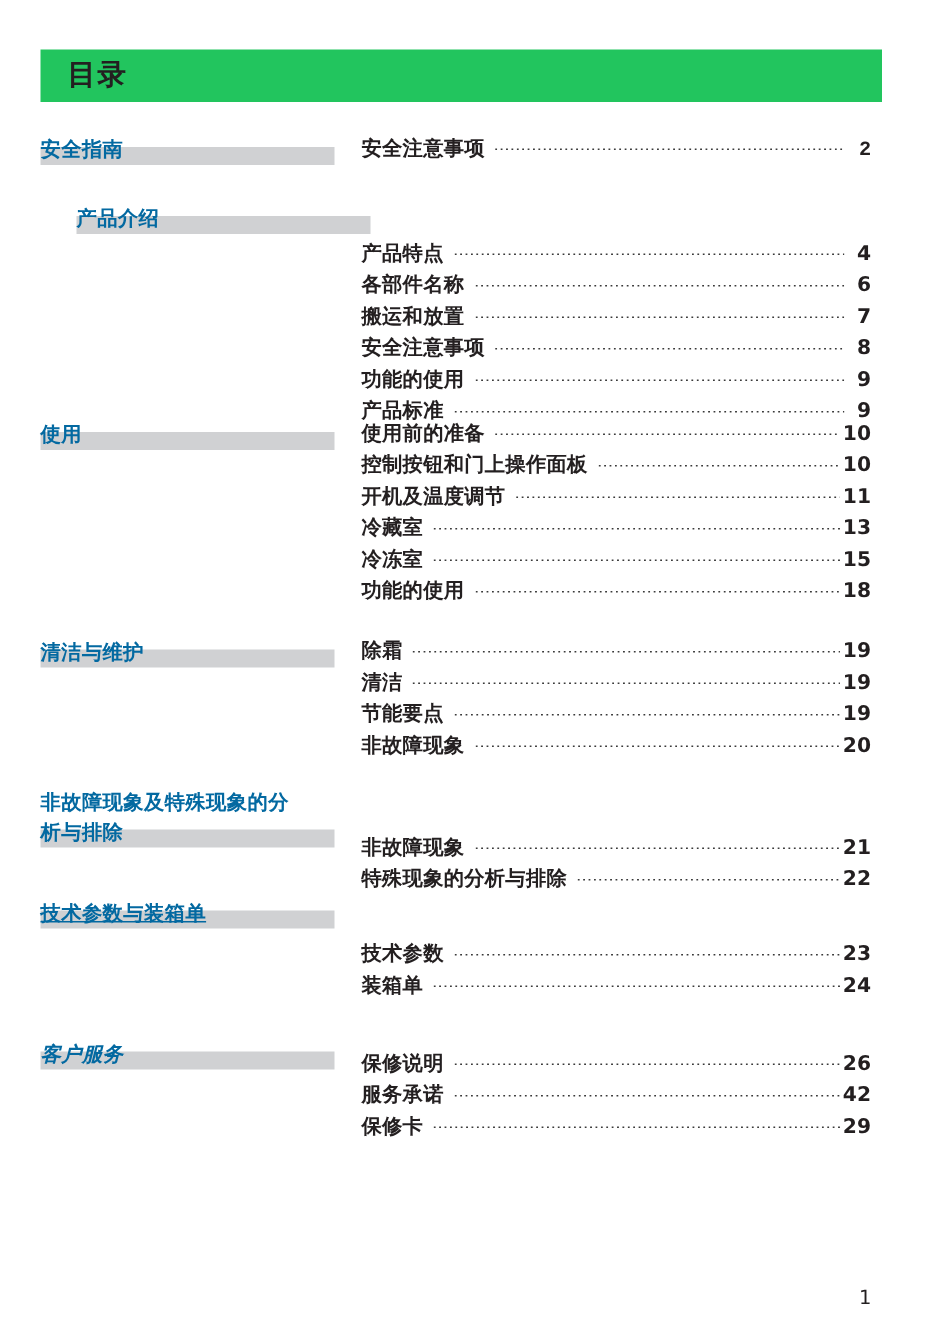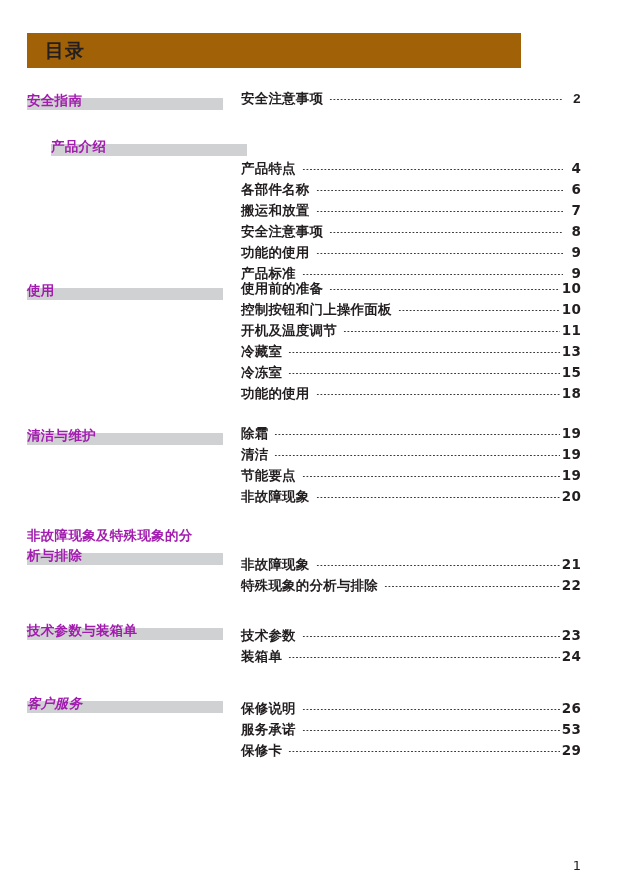--- a/index.html
+++ b/index.html
@@ -14,23 +14,23 @@
     color: #231f20;
     position: relative;
     overflow: hidden;
   }
 
   
   .toc-header {
     position: absolute;
     left: 27px;
     top: 33px;
-    width: 494px;
+    width: 561px;
     height: 35px;
-    background: #a16207;
+    background: #22c55e;
   }
   .toc-header-title {
     position: absolute;
     left: 18px;
     top: 5px;
     font-size: 19px;
     font-weight: 700;
     letter-spacing: 1px;
     color: #231f20;
     line-height: 25px;
@@ -51,21 +51,21 @@
   }
 
   
   .group-label {
     position: absolute;
     left: 27px;
     width: 196px;
     font-size: 13.5px;
     font-weight: 700;
     line-height: 20px;
-    color: #a21caf;
+    color: #0369a1;
     letter-spacing: 0.3px;
   }
   .group-label .lbl-line {
     display: block;
     position: relative;
     width: 196px;
     height: 20px;
   }
   .group-label .lbl-line .bar {
     position: absolute;
@@ -274,21 +274,21 @@
           <span class="entry-page">21</span>
         </div>
         <div class="entry">
           <span class="entry-title">特殊现象的分析与排除</span>
           <span class="entry-dots"></span>
           <span class="entry-page">22</span>
         </div>
       </div>
     </div>
     <div class="toc-group">
-      <div class="group-label" style="top: 552px;">
+      <div class="group-label" style="top: 531px; text-decoration: underline;">
         <span class="lbl-line"><span class="bar"></span><span class="txt">技术参数与装箱单</span></span>
       </div>
       <div class="entry-list" style="top: 559px;">
         <div class="entry">
           <span class="entry-title">技术参数</span>
           <span class="entry-dots"></span>
           <span class="entry-page">23</span>
         </div>
         <div class="entry">
           <span class="entry-title">装箱单</span>
@@ -303,21 +303,21 @@
       </div>
       <div class="entry-list" style="top: 632px;">
         <div class="entry">
           <span class="entry-title">保修说明</span>
           <span class="entry-dots"></span>
           <span class="entry-page">26</span>
         </div>
         <div class="entry">
           <span class="entry-title">服务承诺</span>
           <span class="entry-dots"></span>
-          <span class="entry-page">53</span>
+          <span class="entry-page">42</span>
         </div>
         <div class="entry">
           <span class="entry-title">保修卡</span>
           <span class="entry-dots"></span>
           <span class="entry-page">29</span>
         </div>
       </div>
     </div>
   </div>
 

